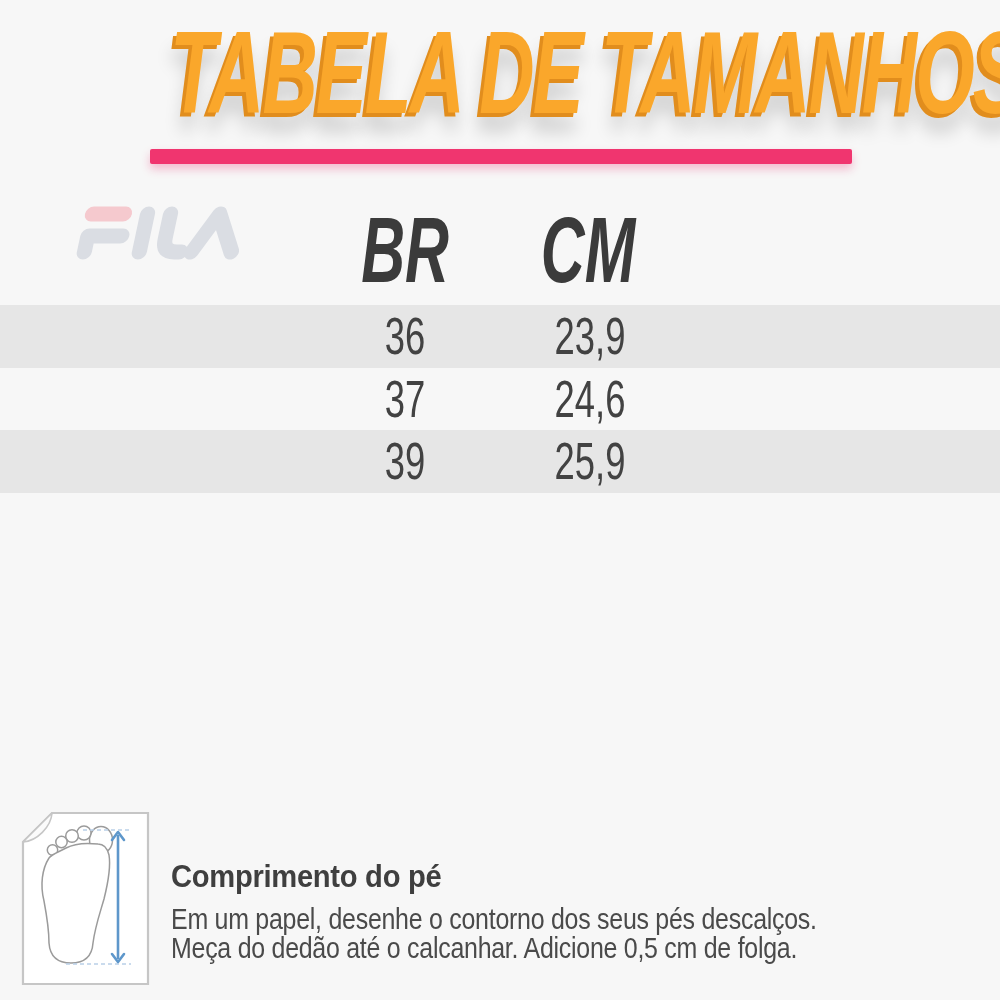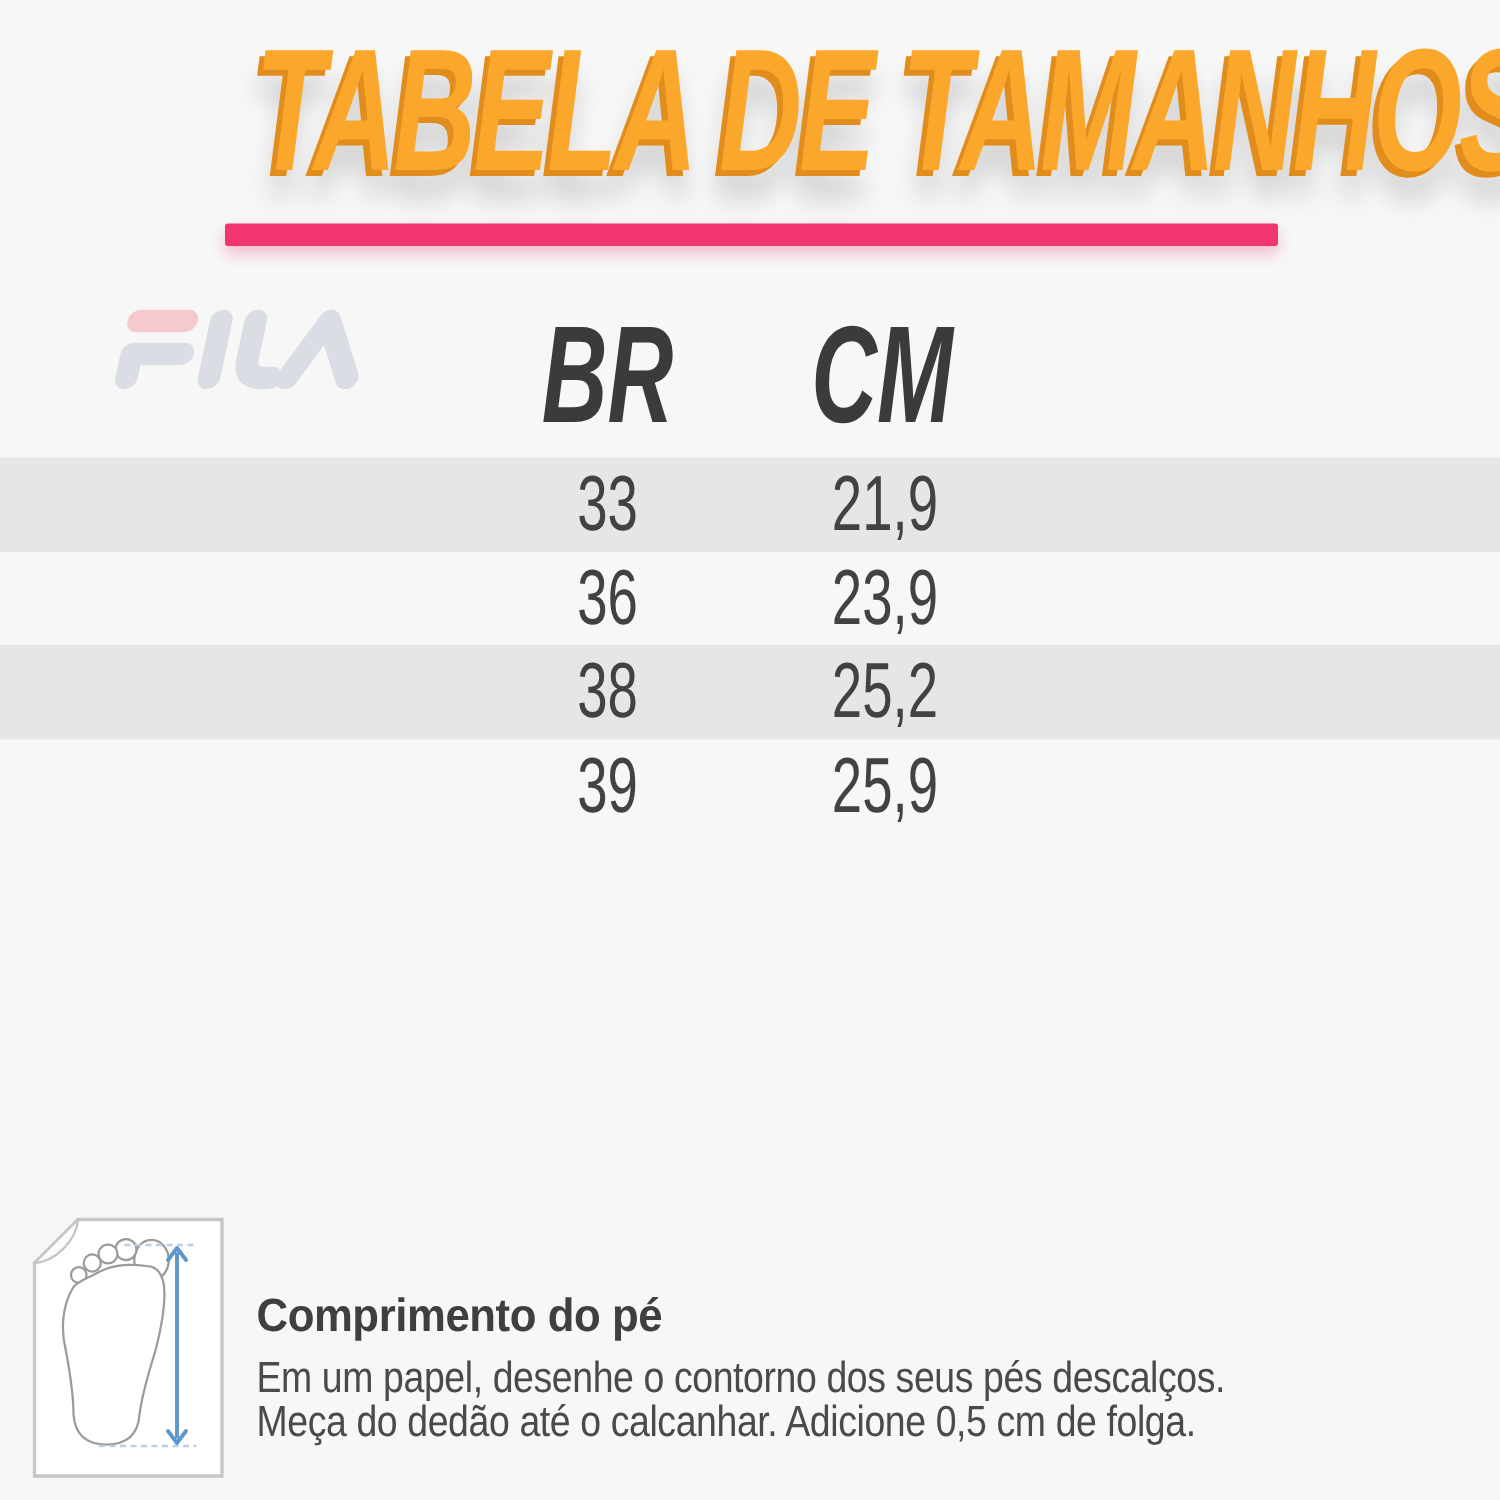--- a/index.html
+++ b/index.html
@@ -102,30 +102,26 @@
       <path d="M 108,12 L 108,37 Q 108,50 121,50 L 126,50" stroke="#dadde3" stroke-width="15"></path>
       <path d="M 137,50 L 157,12 L 177,50" stroke="#dadde3" stroke-width="15"></path>
     </g>
   </svg>
 
   <div class="col-header br">BR</div>
   <div class="col-header cm">CM</div>
 
   <div class="rows">
     <div class="row">
-      <span class="cell c-br">33</span>
-      <span class="cell c-cm">21,9</span>
-    </div>
-    <div class="row">
       <span class="cell c-br">36</span>
       <span class="cell c-cm">23,9</span>
     </div>
     <div class="row">
-      <span class="cell c-br">38</span>
-      <span class="cell c-cm">25,2</span>
+      <span class="cell c-br">37</span>
+      <span class="cell c-cm">24,6</span>
     </div>
     <div class="row">
       <span class="cell c-br">39</span>
       <span class="cell c-cm">25,9</span>
     </div>
   </div>
 
   <svg class="foot-illustration" viewBox="0 0 129 175">
 
     <path d="M 31,2 L 127,2 L 127,173 L 2,173 L 2,31 Z" fill="#ffffff" stroke="#c6c6c6" stroke-width="2.2"></path>

